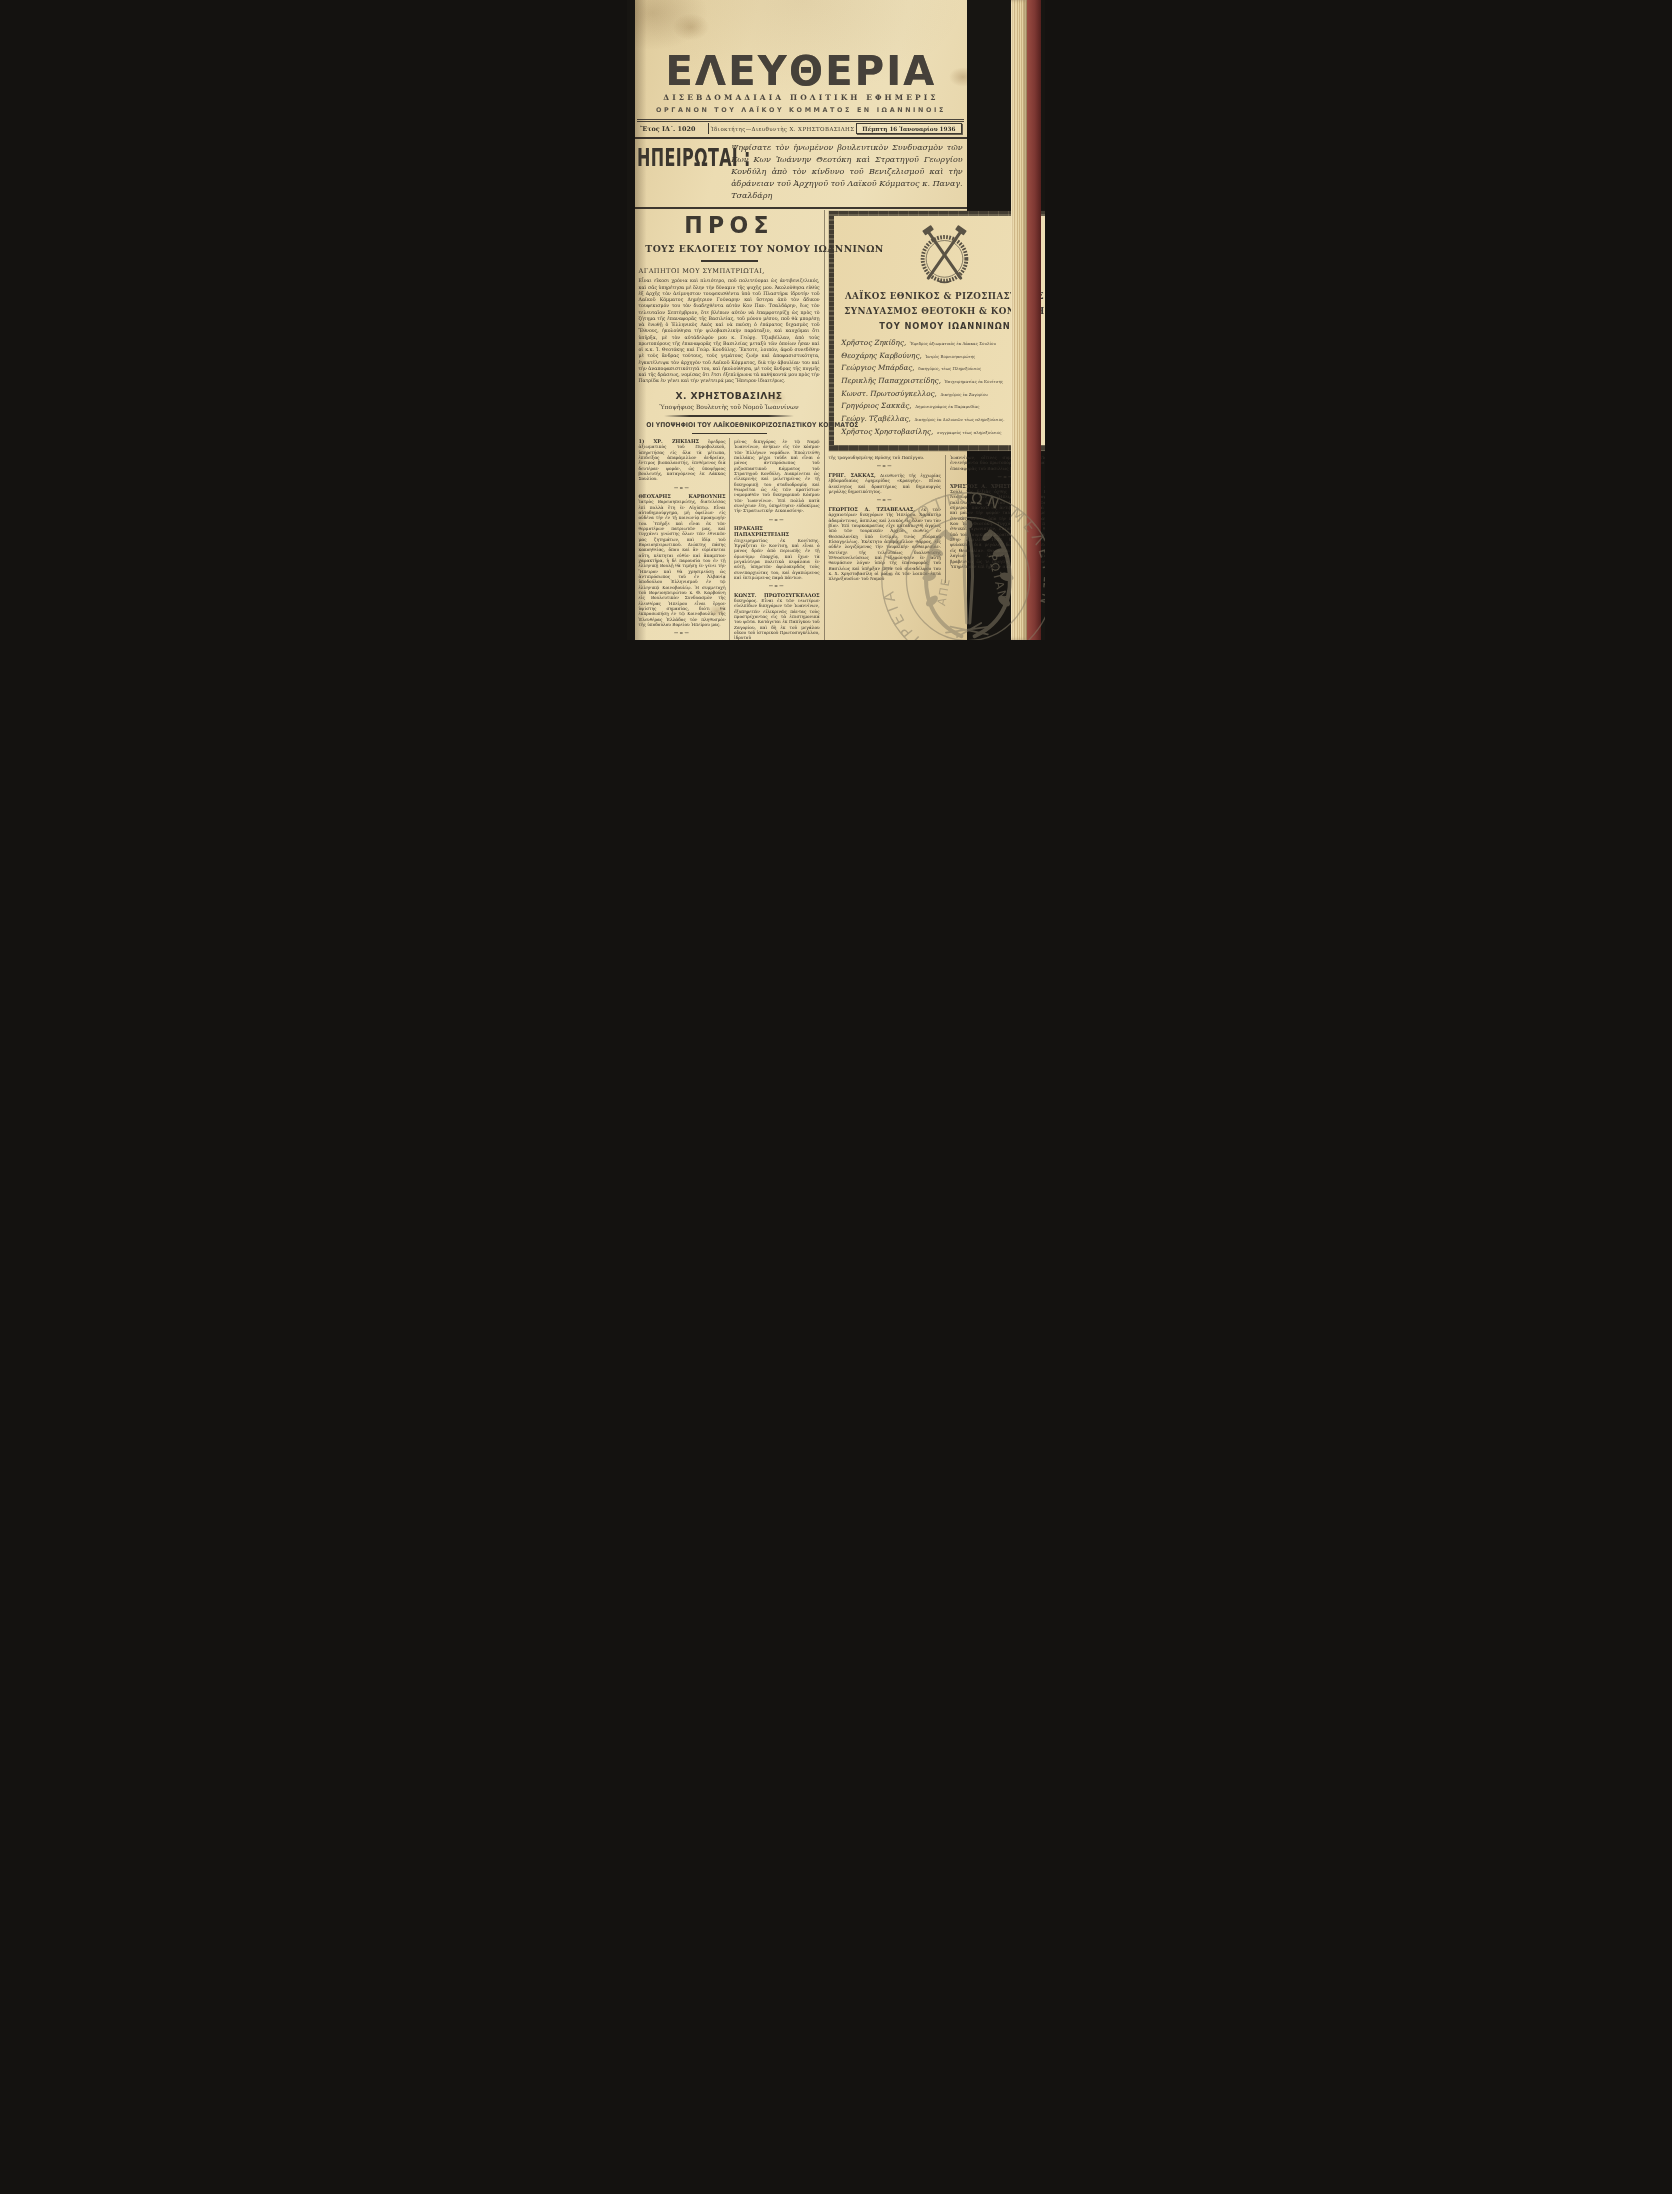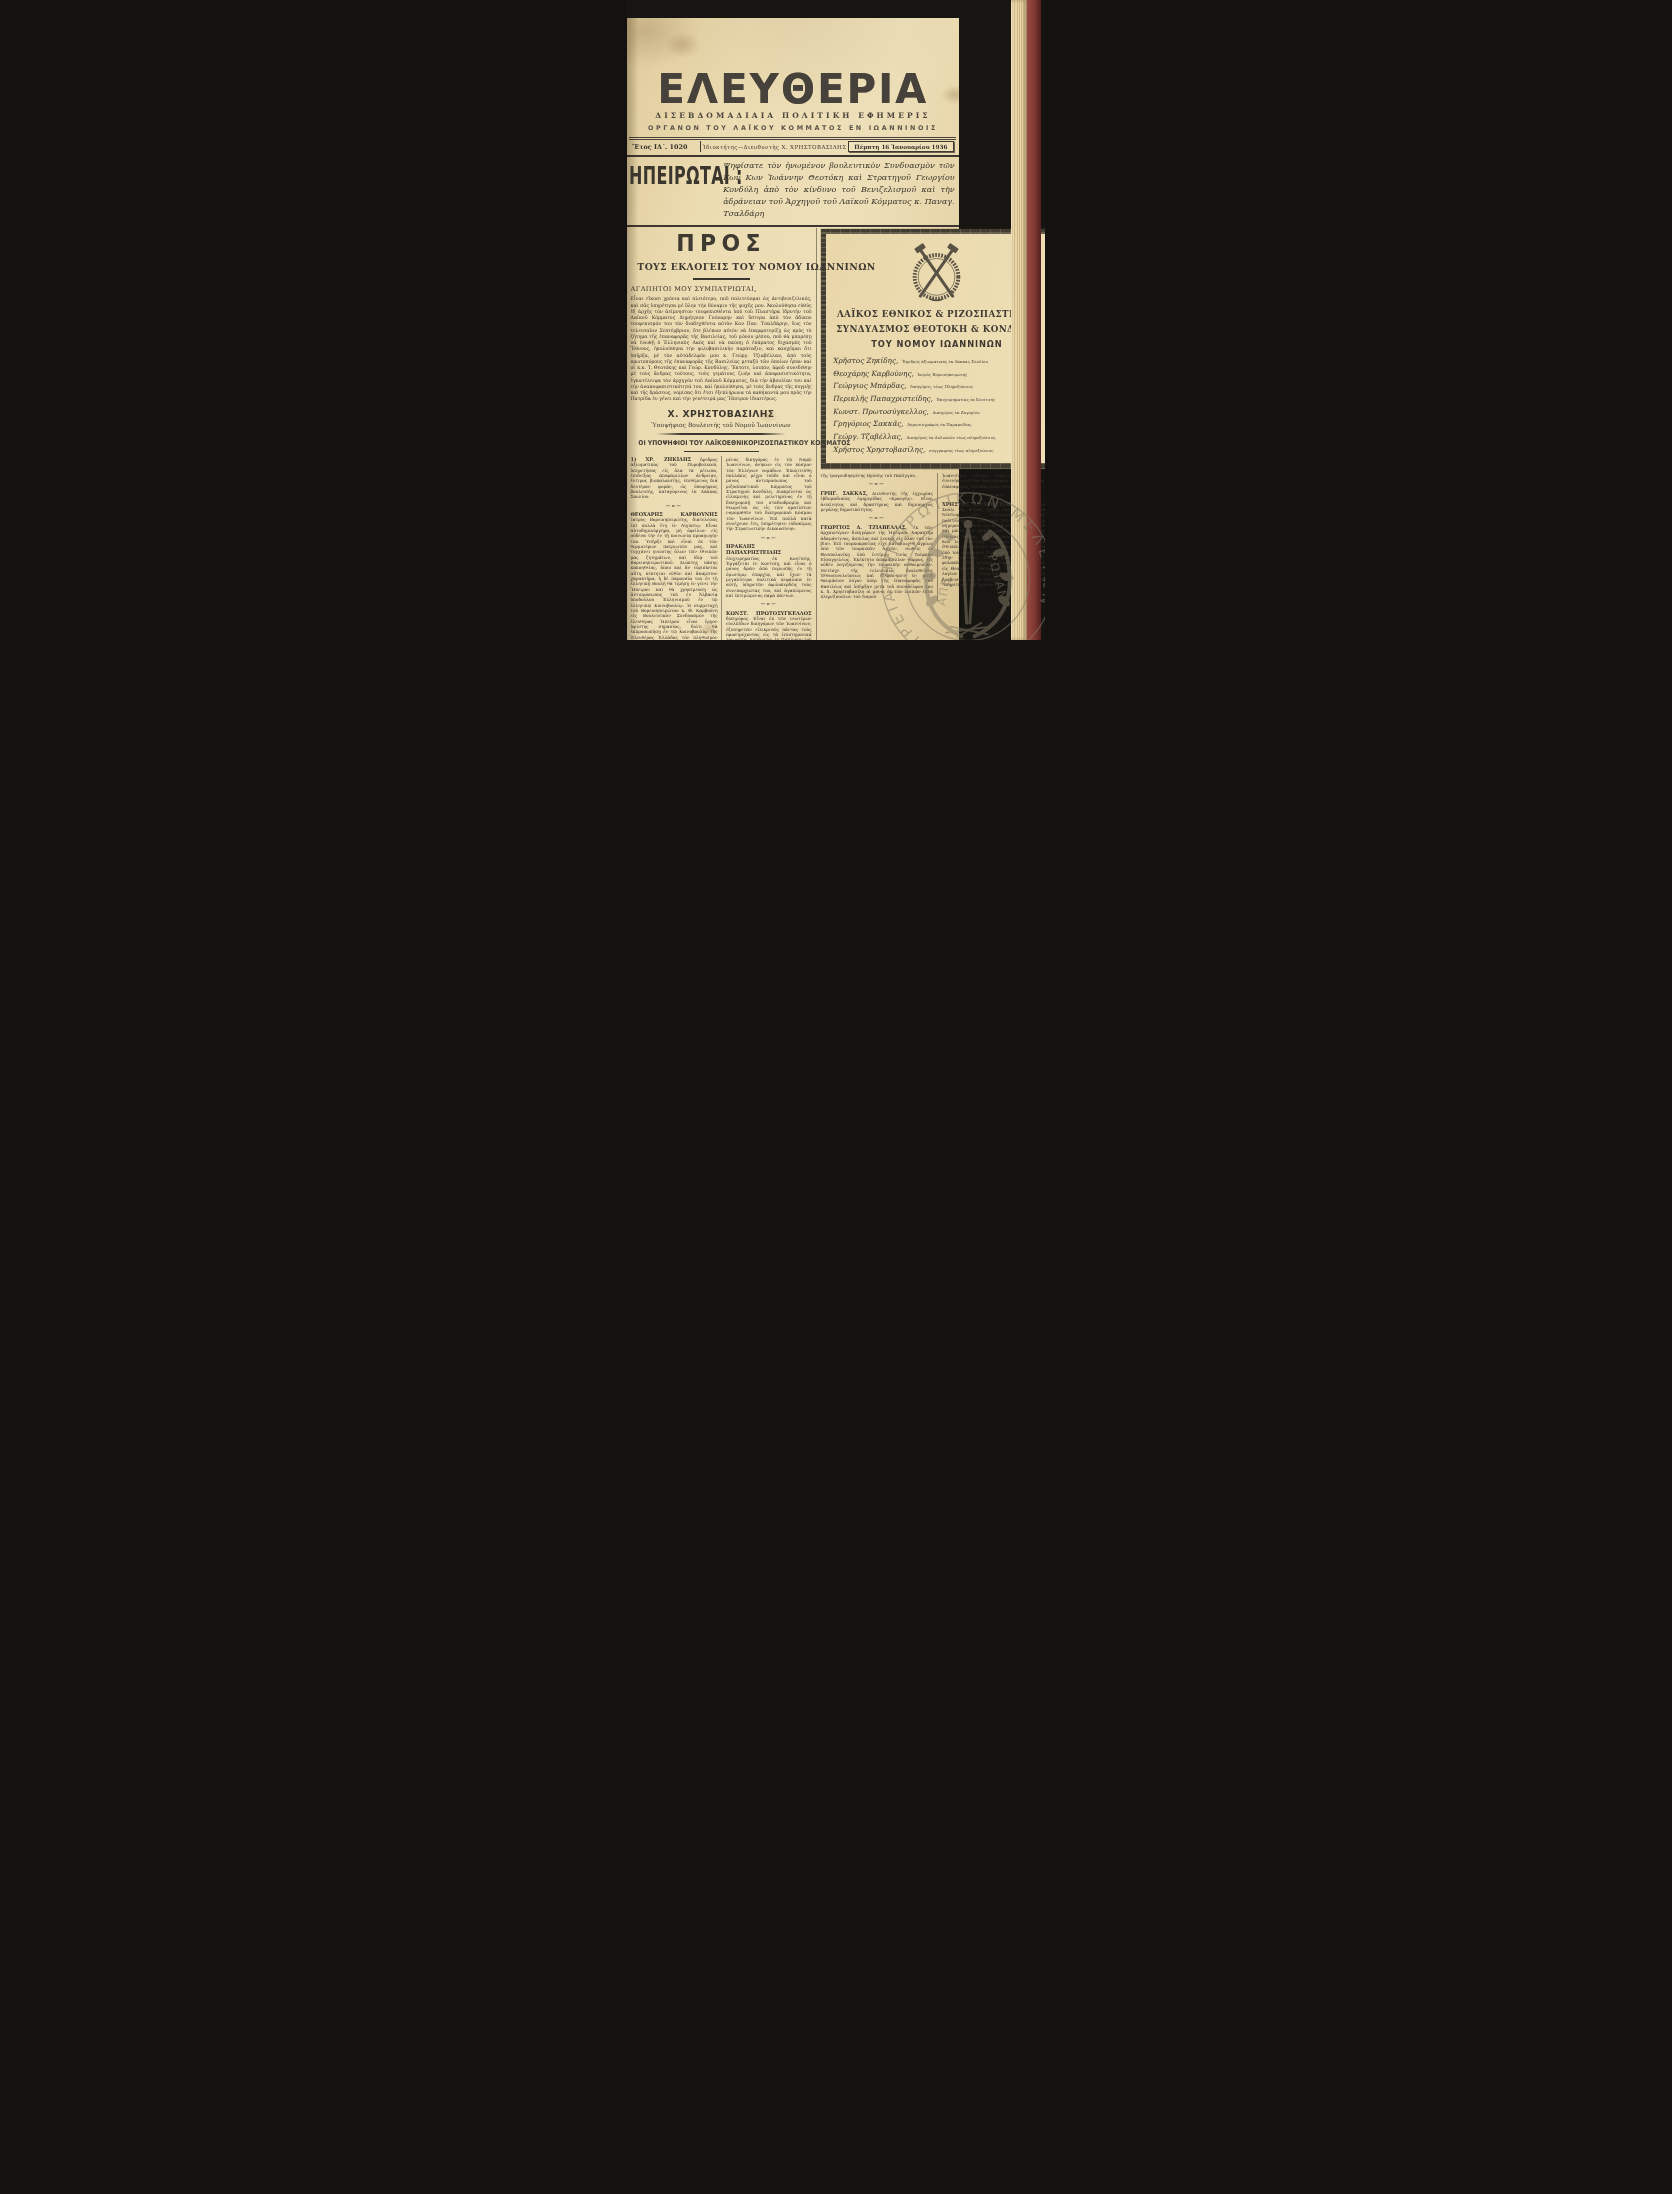--- a/index.html
+++ b/index.html
@@ -1,20 +1,20 @@
 <!DOCTYPE html>
 <html style="font-size:7px"><head>
 <meta charset="utf-8">
 <style>
   html,body{margin:0;padding:0;background:#141210;}
   .scene{position:relative;width:418px;height:640px;margin:0 auto;background:#171512;
          overflow:hidden;font-family:"DejaVu Serif",serif;color:#33302a;}
   
-  .page{position:absolute;left:0;top:0;width:332px;height:640px;box-sizing:border-box;
-        background:linear-gradient(105deg,#dfcb9c,#ecdcb2 25%,#eddfb8 55%,#e4d1a4 85%,#d8c292);margin-top:18px;}
+  .page{position:absolute;left:8px;top:0;width:332px;height:640px;box-sizing:border-box;
+        background:linear-gradient(105deg,#dfcb9c,#ecdcb2 25%,#eddfb8 55%,#e4d1a4 85%,#d8c292);}
   .page::before{content:"";position:absolute;inset:0;pointer-events:none;
         background:
           radial-gradient(79px 53px at 17.6px 13px, rgba(90,60,25,.20), transparent 70%),
           radial-gradient(26px 19.3px at 56px 27px, rgba(110,75,30,.22), transparent 70%),
           radial-gradient(20px 14px at 328px 77px, rgba(120,80,35,.28), transparent 70%),
           radial-gradient(15px 10.5px at 141px 398px, rgba(120,85,40,.18), transparent 70%),
           radial-gradient(13px 9.7px at 82px 611px, rgba(115,80,40,.25), transparent 70%),
           radial-gradient(11.4px 8px at 281px 518px, rgba(115,80,40,.16), transparent 70%),
           radial-gradient(228px 132px at 50% 0%, rgba(100,70,30,.08), transparent 72%),
           linear-gradient(90deg, rgba(40,25,10,.28), rgba(40,25,10,0) 3.5%);}

